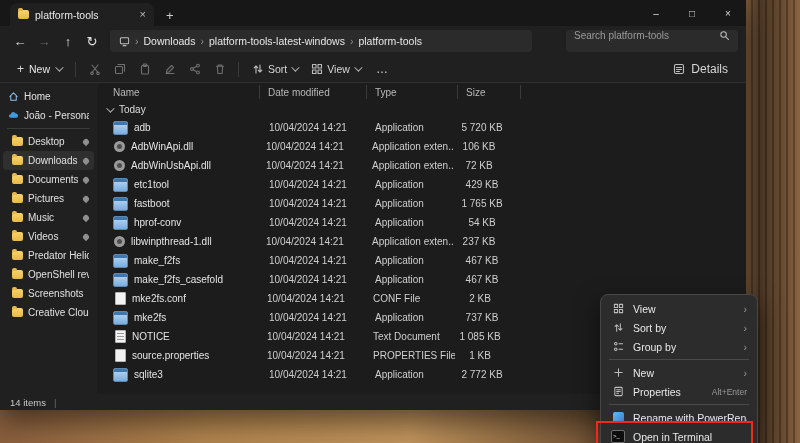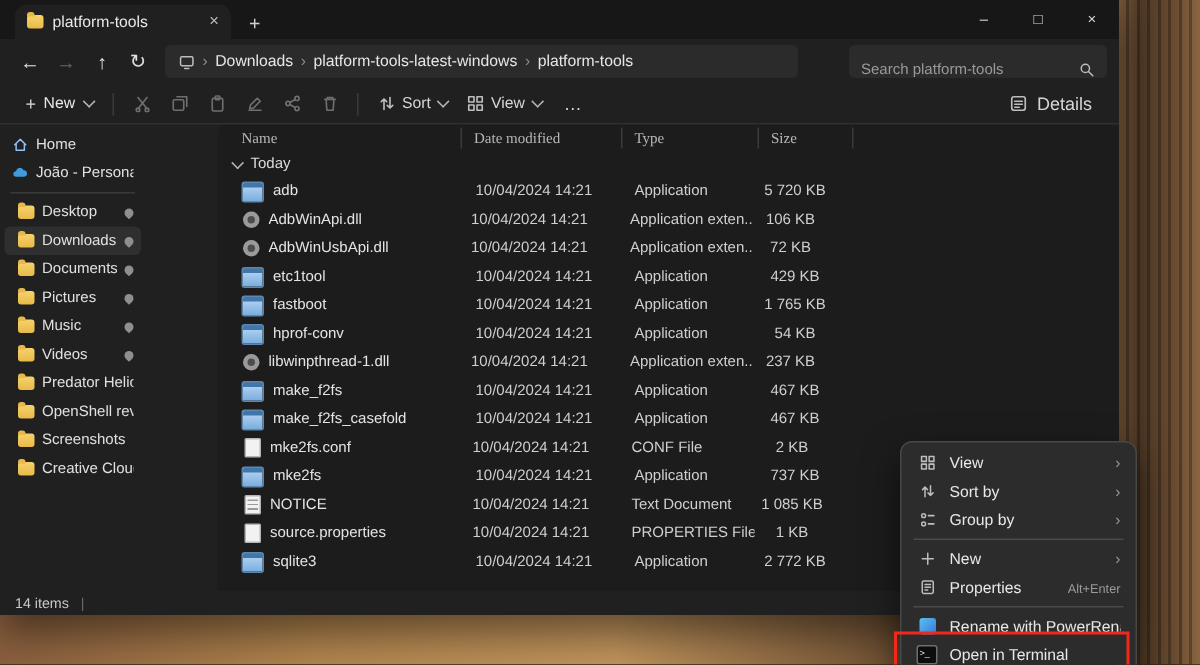--- a/index.html
+++ b/index.html
@@ -31,59 +31,59 @@
   
   .navbar{height:30px;display:flex;align-items:center;padding:0 8px;background:#202020;flex:none;}
   .navbtn{width:24px;height:22px;display:flex;align-items:center;justify-content:center;
     color:#e0e0e0;font-size:13px;border-radius:4px;flex:none;}
   .navbtn.disabled{color:#666;}
   .addressbar{flex:1;height:22px;background:#2b2b2b;border-radius:4px;display:flex;
     align-items:center;gap:5px;padding:0 9px;margin:0 8px 0 6px;overflow:hidden;}
   .crumb{font-size:10.5px;color:#e6e6e6;white-space:nowrap;}
   .crumb-sep{font-size:10.5px;color:#909090;}
   .searchbar{width:156px;height:22px;background:#2b2b2b;border-radius:4px;display:flex;
-    align-items:flex-end;gap:6px;padding:0 8px;flex:none;margin-left:26px;}
+    align-items:flex-start;gap:6px;padding:0 8px;flex:none;margin-left:26px;}
   .search-text{flex:1;font-size:10px;color:#9a9a9a;white-space:nowrap;overflow:hidden;}
   
   .toolbar{height:26px;display:flex;align-items:center;padding:0 10px;gap:2px;
     border-bottom:1px solid #303030;flex:none;}
   .tool-new{display:flex;align-items:center;gap:5px;padding:0 7px;height:22px;
     color:#e8e8e8;font-size:10.5px;}
   .plusg{color:#dadada;font-size:12px;line-height:1;}
   .vdiv{width:1px;height:15px;background:#3a3a3a;margin:0 5px;flex:none;}
   .tico{width:23px;height:22px;display:flex;align-items:center;justify-content:center;opacity:.5;}
   .tool-drop{display:flex;align-items:center;gap:4px;padding:0 6px;height:22px;
     color:#d6d6d6;font-size:10.5px;}
   .more{color:#d6d6d6;font-size:12px;padding:0 8px;}
   .details-btn{margin-left:auto;display:flex;align-items:center;gap:6px;color:#d6d6d6;
     font-size:12px;padding:0 8px;height:22px;}
   .chev{width:5px;height:5px;border-right:1px solid #b5b5b5;border-bottom:1px solid #b5b5b5;
     transform:rotate(45deg) translateY(-2px);flex:none;}
   
-  .content{flex:1;display:flex;overflow:hidden;gap:48px;}
+  .content{flex:1;display:flex;overflow:hidden;}
   .sidebar{width:97px;padding-top:4px;overflow:hidden;flex:none;}
   .sitem{display:flex;align-items:center;gap:5px;height:19px;padding:0 5px;margin:0 3px;
     font-size:10px;color:#e0e0e0;border-radius:4px;}
   .sitem.indent{padding-left:9px;}
   .sitem.selected{background:#2f2f2f;}
   .slabel{flex:1;white-space:nowrap;overflow:hidden;}
   .pin{width:6px;height:6px;border-radius:50% 50% 50% 0;transform:rotate(-45deg);
     background:#8f8f8f;flex:none;}
   .ssep{height:1px;background:#3a3a3a;margin:3px 7px;}
   .folder{width:13px;height:10px;background:linear-gradient(180deg,#f7d36a,#e8b94a);
     border-radius:2px;position:relative;flex:none;}
   .folder::before{content:"";position:absolute;top:-2px;left:0;width:5px;height:3px;
     background:#e8b94a;border-radius:2px 2px 0 0;}
   .folder.small{width:11px;height:9px;}
   
   .filepane{flex:1;background:#1c1c1c;border-radius:6px 0 0 0;display:flex;
     flex-direction:column;overflow:hidden;}
   .colheads{display:flex;align-items:center;height:18px;padding-left:16px;flex:none;
     font-size:10px;color:#b8b8b8;}
-  .ch{display:flex;align-items:center;height:14px;border-right:1px solid #3a3a3a;font-family:Liberation Serif, serif;}
+  .ch{display:flex;align-items:center;height:14px;border-right:1px solid #3a3a3a;}
   .ch-name{width:146px;}
   .ch-date{width:98px;padding-left:8px;}
   .ch-type{width:82px;padding-left:8px;}
   .ch-size{width:54px;padding-left:8px;}
   .group{display:flex;align-items:center;gap:7px;height:17px;padding-left:9px;flex:none;
     font-size:10px;color:#dcdcdc;}
   .rows{flex:1;overflow:hidden;}
   .frow{display:flex;align-items:center;height:19px;padding-left:16px;font-size:10px;color:#e4e4e4;}
   .ficon{width:13px;height:12px;margin-right:6px;flex:none;position:relative;}
   .ficon.app{background:linear-gradient(180deg,#bcd9f5,#7aadde);border:1px solid #5d87ad;

